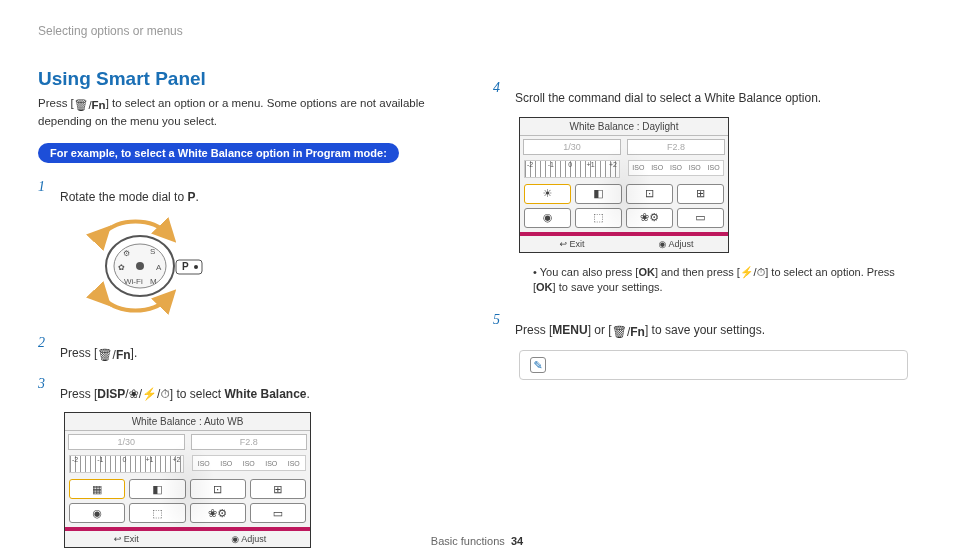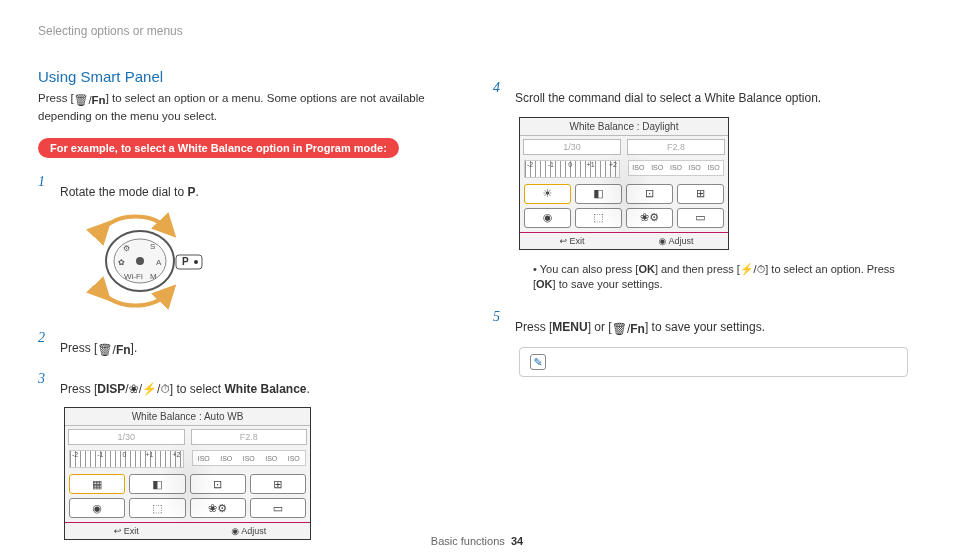--- a/index.html
+++ b/index.html
@@ -1,22 +1,22 @@
 <!DOCTYPE html>
 <html><head>
 <meta charset="utf-8">
 <style>
   * { box-sizing: border-box; margin: 0; padding: 0; }
   body { width: 954px; height: 557px; font-family: "Segoe UI", Arial, sans-serif; font-size: 12px; color: #333; background: #fff; position: relative; }
   .page { display: flex; padding: 24px 46px 0 38px; gap: 40px; }
   .col { flex: 1; }
   .breadcrumb { color: #999; font-size: 12px; margin-bottom: 30px; }
-  h2.title { color: #1a6fb5; font-size: 15px; font-weight: 400; margin-bottom: 6px; }
+  h2.title { color: #1a6fb5; font-size: 19px; font-weight: 700; margin-bottom: 6px; }
   .intro { font-size: 11.5px; color: #333; line-height: 1.35; margin-bottom: 14px; }
-  .pill { display: inline-block; background: #ef4444; color: #fff; border-radius: 11px; padding: 4px 12px; font-size: 11px; font-weight: 600; margin-bottom: 14px; }
+  .pill { display: inline-block; background: #1d4ed8; color: #fff; border-radius: 11px; padding: 4px 12px; font-size: 11px; font-weight: 600; margin-bottom: 14px; }
   .step { display: flex; gap: 10px; margin-bottom: 10px; font-size: 12px; line-height: 1.4; }
   .step-num { color: #1a6fb5; font-style: italic; font-family: Georgia, serif; font-size: 14px; min-width: 12px; }
   .step-text { flex: 1; margin-top: 12px; }
   .dial-fig { margin: 6px 0 14px 30px; }
   .panel { width: 247px; margin-left: 26px; margin-top: 8px; }
   .panel-r { margin-left: 26px; margin-top: 6px; margin-bottom: 12px; }
   .bullet { font-size: 11px; color: #333; margin: 0 0 14px 40px; line-height: 1.4; }
   .note-box { display: flex; align-items: center; border: 1px solid #ccc; border-radius: 4px; padding: 6px 10px; font-size: 11px; gap: 10px; margin-left: 26px; }
   .note-icon { width: 16px; height: 16px; border: 1px solid #888; border-radius: 3px; display: flex; align-items: center; justify-content: center; color: #1a6fb5; font-size: 11px; }
   .footer { position: absolute; bottom: 10px; left: 0; right: 0; text-align: center; font-size: 11px; color: #666; }
@@ -28,21 +28,21 @@
   .sp-title { text-align: center; padding: 3px 0; font-size: 10px; border-bottom: 1px solid #bbb; font-family: Liberation Sans, sans-serif; color: #444; position: relative; }
   .sp-row1 { display: flex; }
   .sp-cell { flex: 1; border: 1px solid #bbb; margin: 3px; background: #fff; text-align: center; padding: 2px 0; font-size: 9px; color: #555; position: relative; }
   .sp-cell.dim { color: #aaa; }
   .sp-ruler { height: 18px; margin: 2px 4px; background: repeating-linear-gradient(90deg,#999 0 1px,transparent 1px 5px); position: relative; border: 1px solid #ccc; background-color:#fff; }
   .sp-ruler .lbls { position:absolute; inset:0; display:flex; justify-content:space-between; font-size:7px; color:#555; padding:0 2px; align-items:flex-start; }
   .sp-ruler2 { height: 16px; margin: 2px 4px; border:1px solid #ccc; background:#fff; display:flex; justify-content:space-around; align-items:center; font-size:7px; color:#777; }
   .sp-grid { display: grid; grid-template-columns: repeat(4,1fr); gap: 4px; padding: 4px; }
   .sp-ic { border: 1px solid #888; border-radius: 3px; height: 20px; display:flex; align-items:center; justify-content:center; background:#fff; font-size:11px; color:#444; }
   .sp-ic.sel { border: 1.5px solid #e6a800; }
-  .sp-foot { display:flex; border-top:1px solid #be185d; }
+  .sp-foot { display:flex; border-top:4px solid #be185d; }
   .sp-foot > div { flex:1; text-align:center; padding:3px 0; font-size:9px; color:#444; }
   .sp-person { position:absolute; inset:18px 0 18px 0; background: radial-gradient(ellipse 40px 70px at 50% 60%, rgba(0,0,0,0.06), transparent 70%); pointer-events:none; }
   .sp-wrap { position: relative; }
 
   .inline-ic { display:inline-flex; align-items:center; vertical-align:-2px; }
 </style>
 </head>
 <body>
 
 <div class="page">

